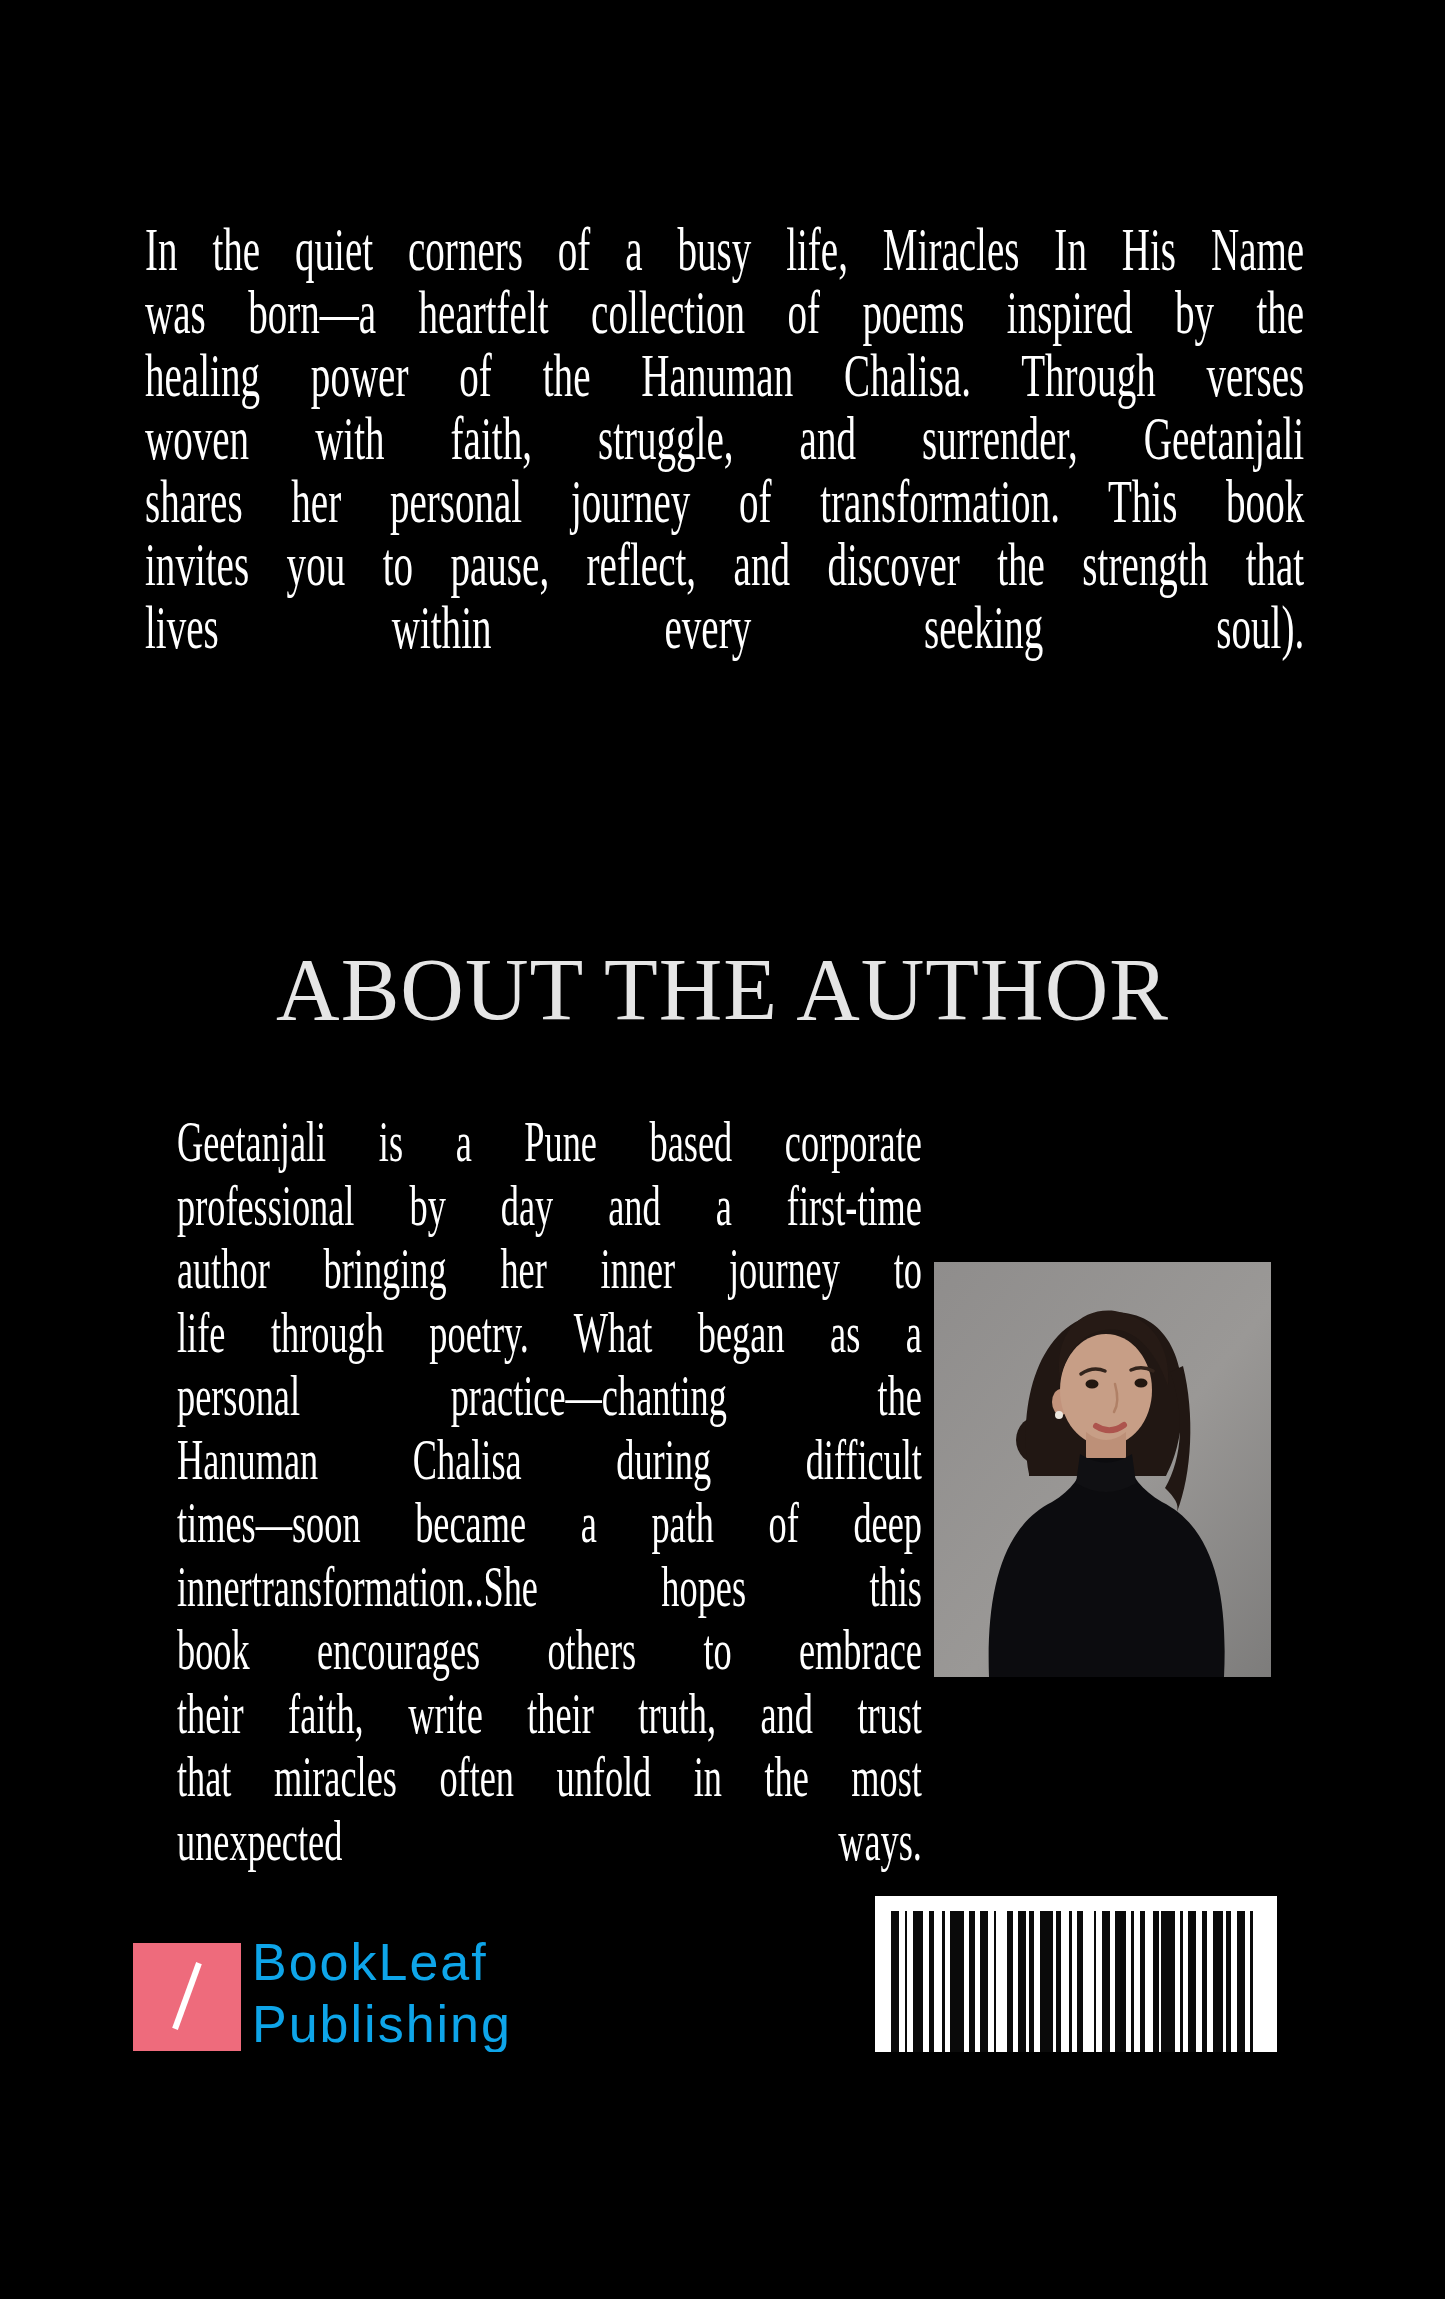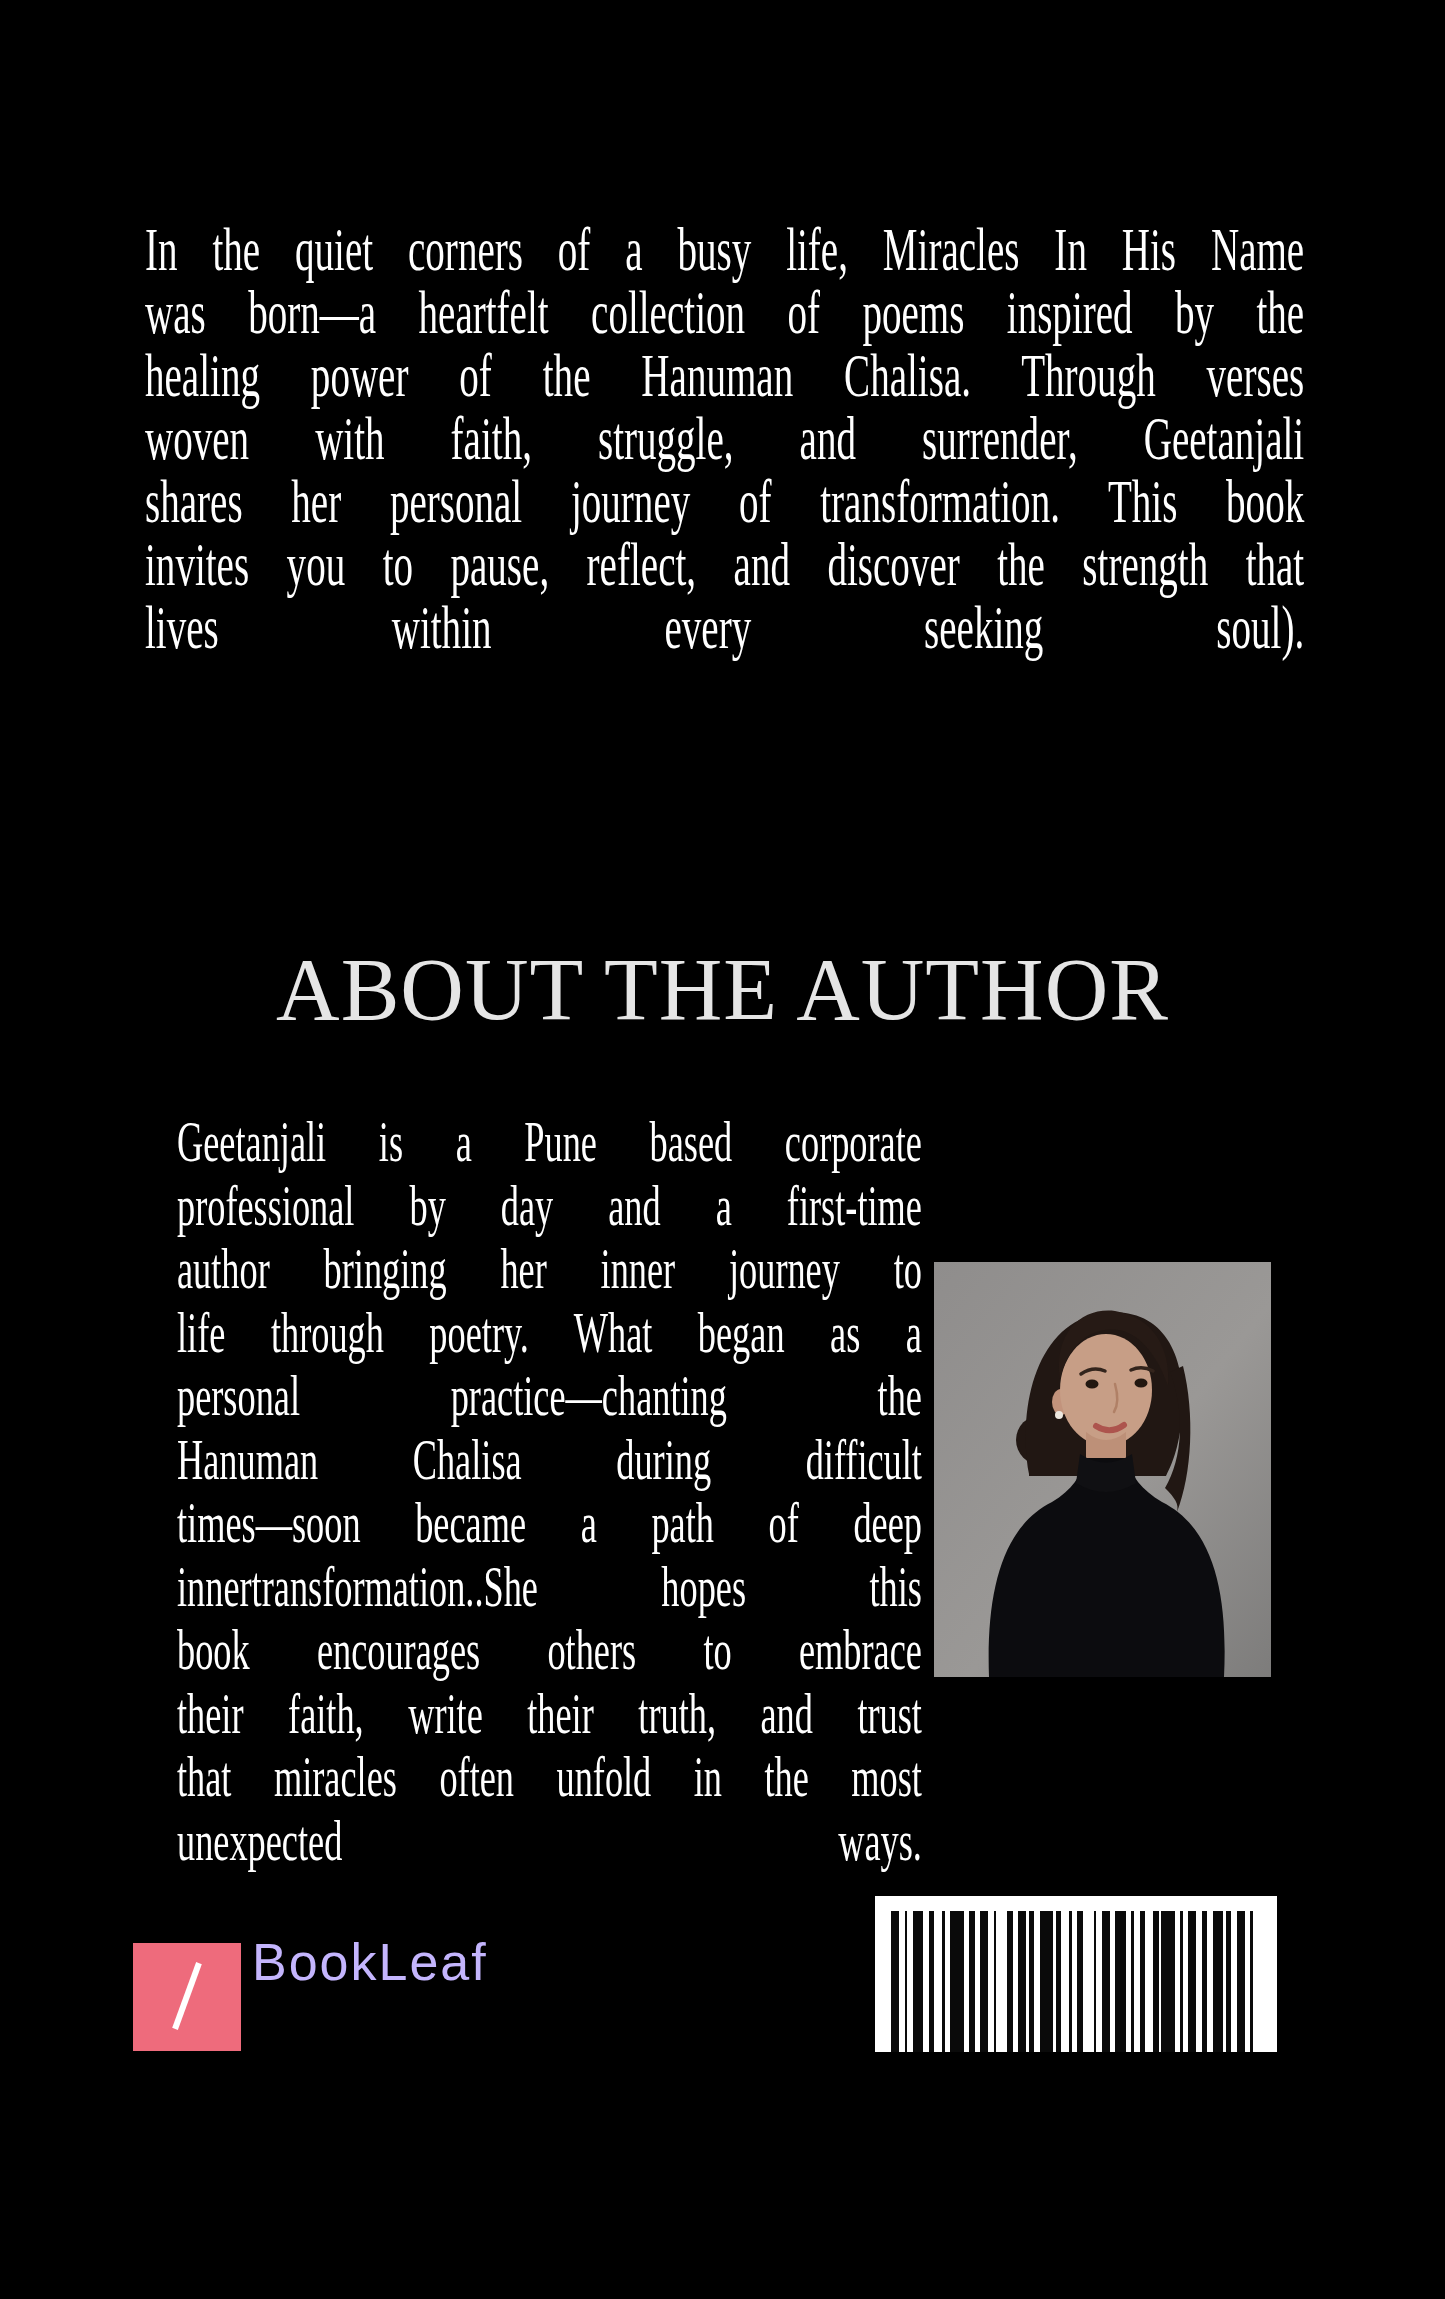--- a/index.html
+++ b/index.html
@@ -65,21 +65,21 @@
     transform: rotate(20deg);
   }
   .logo-name {
     position: absolute;
     left: 252px; top: 1931px;
     font-family: "Liberation Sans", sans-serif;
     font-weight: 300;
     font-size: 52px;
     line-height: 62px;
     letter-spacing: 2px;
-    color: #c4b5fd;
+    color: #0ea5e9;
   }
   .logo-regions {
     position: absolute;
     left: 133px; top: 2066px;
     width: 387px;
     text-align: center;
     font-family: "Liberation Sans", sans-serif;
     font-size: 32px;
     color: #e8e8e8;
     letter-spacing: 1px;
@@ -181,20 +181,21 @@
       <path d="M146,192 Q172,209 198,192 L202,221 Q172,239 142,221 Z" fill="#101013"></path>
     </svg>
   </div>
 
   <div>
     <div class="logo-square" style="background: rgb(238, 107, 124);">
       <div class="slash"></div>
     </div>
     <div class="logo-name">
       <div>BookLeaf</div>
+      <div>Publishing</div>
     </div>
     <div class="logo-regions">What | USA | UK</div>
   </div>
 
   <div class="barcode-box">
     <div class="bars">
         <span class="bb" style="flex-grow: 3;"></span>
         <span class="bw" style="flex-grow: 2;"></span>
         <span class="bb" style="flex-grow: 1;"></span>
         <span class="bw" style="flex-grow: 2;"></span>

